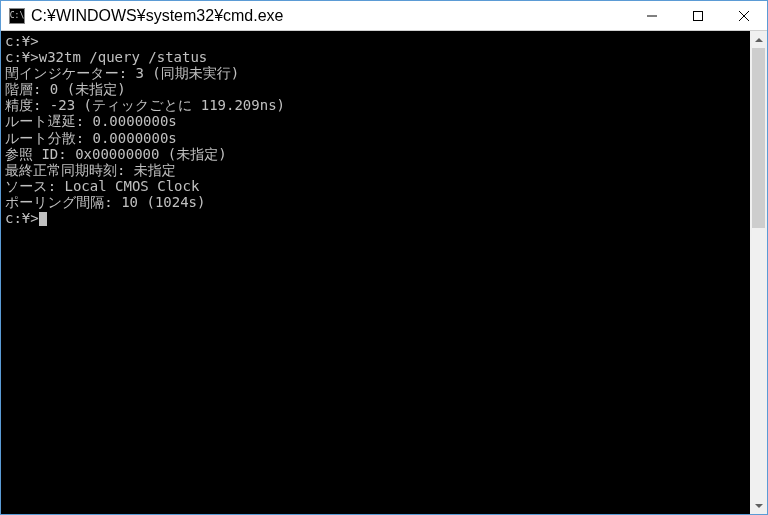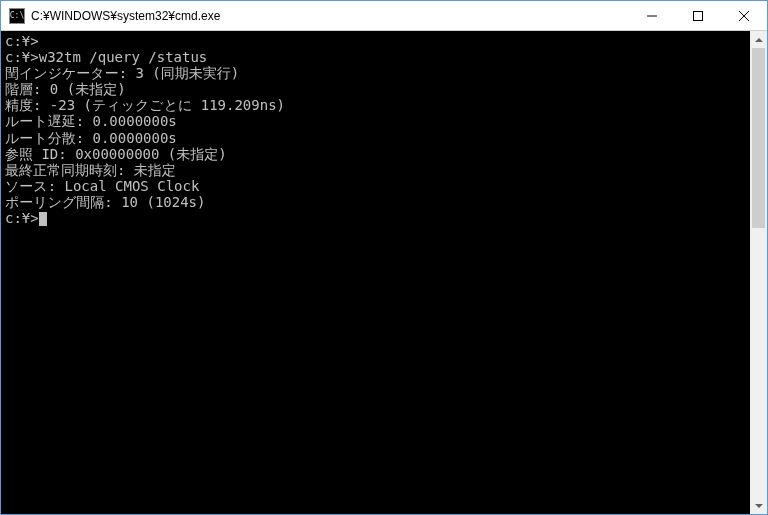--- a/index.html
+++ b/index.html
@@ -40,21 +40,21 @@
       display: flex;
       align-items: center;
       justify-content: center;
       font-size: 8px;
       color: #ccc;
       font-family: monospace;
       line-height: 1;
     }
     .titlebar-title {
       flex: 1;
-      font-size: 12px;
+      font-size: 16px;
       color: #000000;
       white-space: nowrap;
       overflow: hidden;
     }
     .titlebar-controls {
       display: flex;
       height: 100%;
     }
     .titlebar-btn {
       width: 46px;

